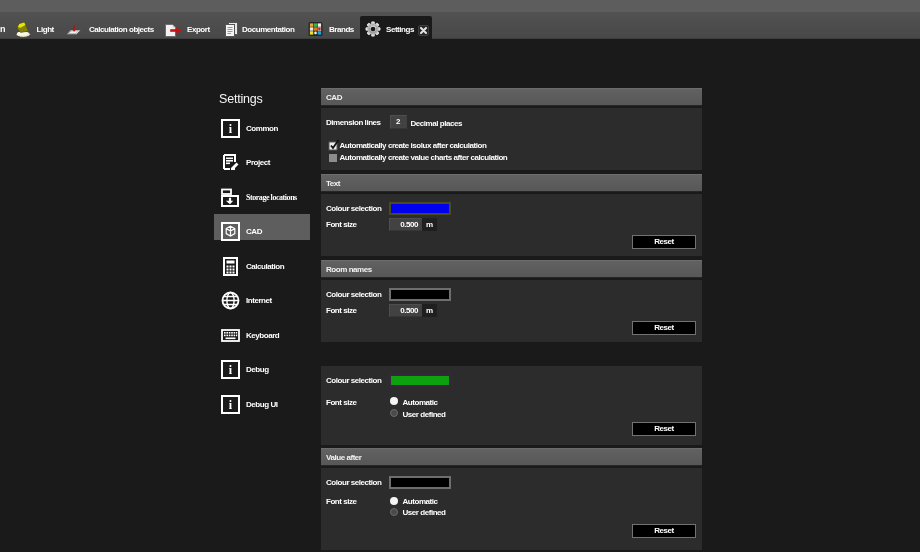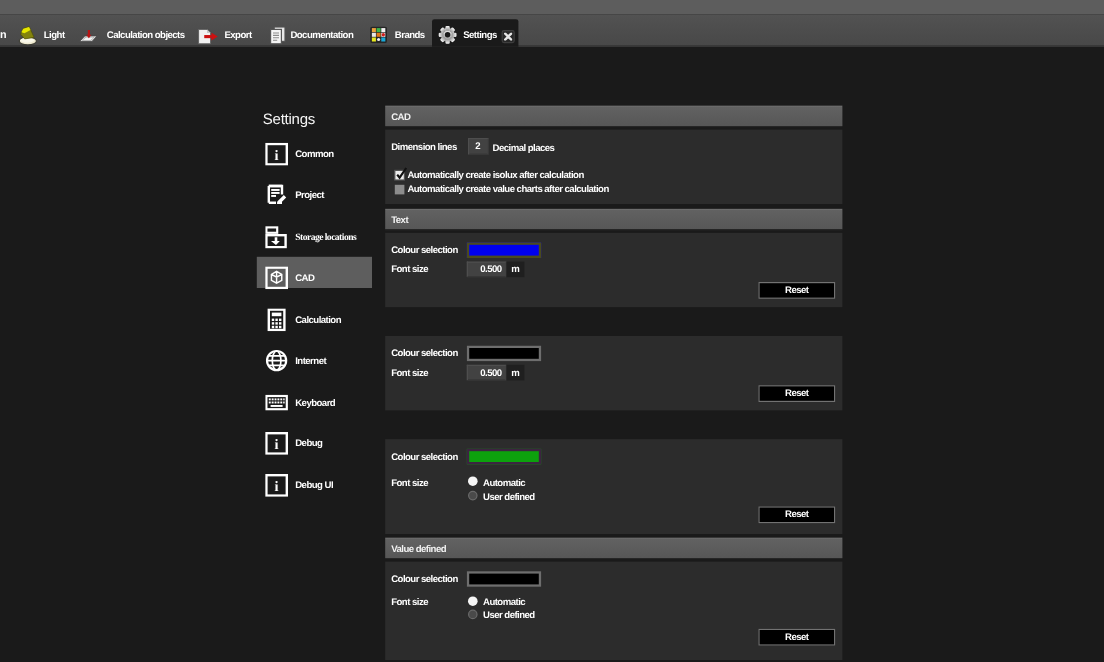--- a/index.html
+++ b/index.html
@@ -256,20 +256,23 @@
       <span class="lbl" style="left:5px; top:10px;">Colour selection</span>
       <div class="swatch" style="top:8px; background:#0000ee; border:2px solid #4a4a1e;"></div>
       <span class="lbl" style="left:5px; top:26px;">Font size</span>
       <div class="inbox" style="left:68px; top:24px; width:33px; height:13px; text-align:right; line-height:11px; padding-right:3px;">0.500</div>
       <div class="mbox" style="left:101px; top:24px; width:15px; height:13px; line-height:13px;">m</div>
       <div class="reset" style="top:41px;">Reset</div>
     </div>
   </div>
 
   <div class="panel" style="top:260px; height:80px;">
+    <div class="phead">
+        <span>Room names</span>
+      </div>
     <div class="pbody" style="height:62px;">
       <span class="lbl" style="left:5px; top:10px;">Colour selection</span>
       <div class="swatch" style="top:8px; background:#000; border:2px solid #6e6e6e;"></div>
       <span class="lbl" style="left:5px; top:26px;">Font size</span>
       <div class="inbox" style="left:68px; top:24px; width:33px; height:13px; text-align:right; line-height:11px; padding-right:3px;">0.500</div>
       <div class="mbox" style="left:101px; top:24px; width:15px; height:13px; line-height:13px;">m</div>
       <div class="reset" style="top:41px;">Reset</div>
     </div>
   </div>
 
@@ -281,21 +284,21 @@
       <div class="radio on" style="top:31px;"></div>
       <span class="lbl" style="left:81.5px; top:31.5px;">Automatic</span>
       <div class="radio off" style="top:43px;"></div>
       <span class="lbl" style="left:81.5px; top:43.5px;">User defined</span>
       <div class="reset" style="top:55.5px;">Reset</div>
     </div>
   </div>
 
   <div class="panel" style="top:448px; height:104px;">
     <div class="phead">
-        <span>Value defined</span>
+        <span>Value after</span>
       </div>
     <div class="pbody" style="height:82px;">
       <span class="lbl" style="left:5px; top:10px;">Colour selection</span>
       <div class="swatch" style="top:8px; background:#000; border:2px solid #6e6e6e;"></div>
       <span class="lbl" style="left:5px; top:29px;">Font size</span>
       <div class="radio on" style="top:29px;"></div>
       <span class="lbl" style="left:81.5px; top:29px;">Automatic</span>
       <div class="radio off" style="top:40px;"></div>
       <span class="lbl" style="left:81.5px; top:40px;">User defined</span>
       <div class="reset" style="top:55.5px;">Reset</div>

